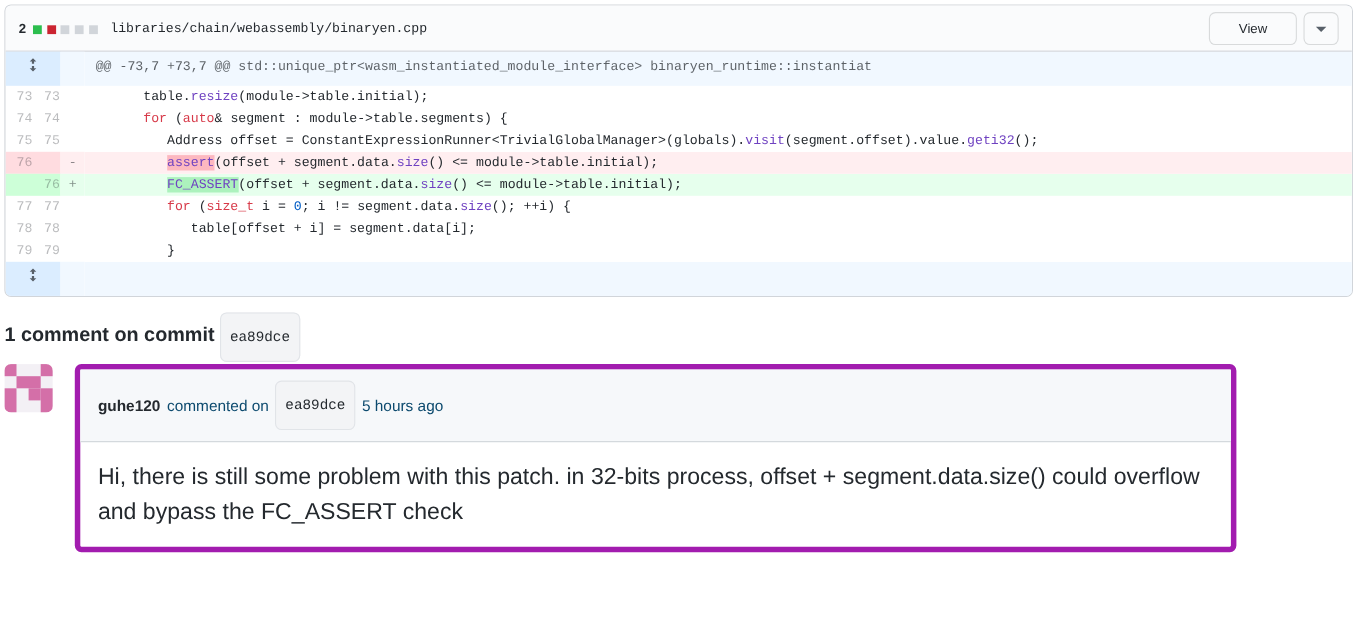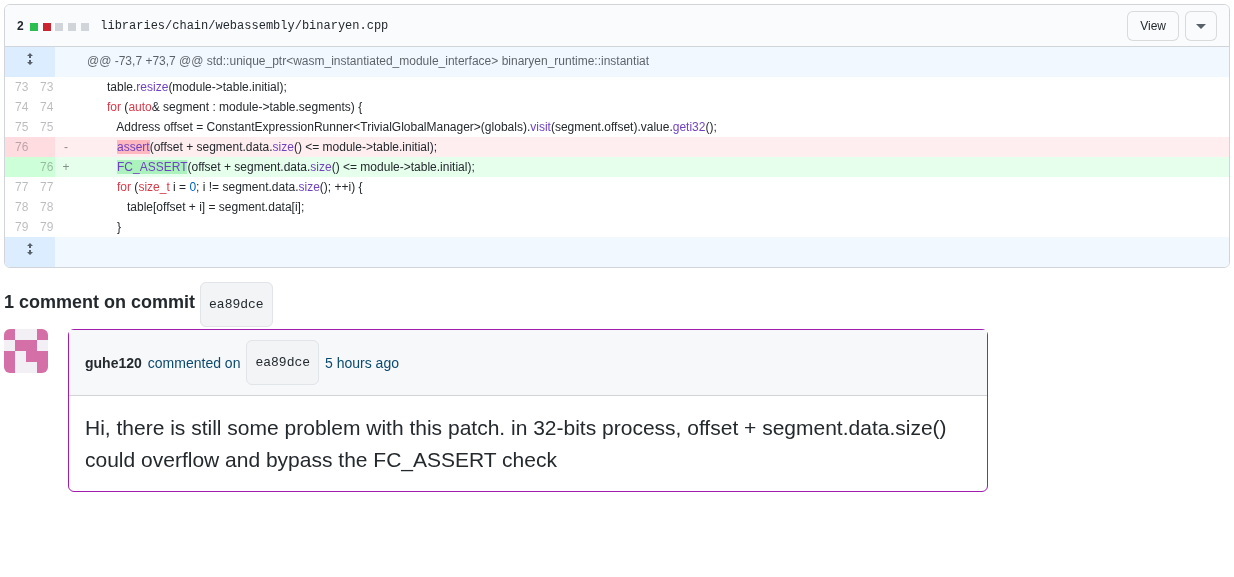--- a/index.html
+++ b/index.html
@@ -38,29 +38,29 @@
   font-family: SFMono-Regular, Consolas, "Liberation Mono", Menlo, monospace;
   font-size: 12px;
   margin-left: 10px;
   color: #24292e;
 }
 .diff-header-right { margin-left: auto; display: flex; gap: 6px; }
 .btn {
   background: #fafbfc;
   border: 1px solid rgba(27,31,35,0.15);
   border-radius: 6px;
-  padding: 4px 12px;
+  padding: 4px 26px;
   font-size: 12px;
   font-weight: 500;
   color: #24292e;
   cursor: pointer;
   line-height: 20px;
 }
 .btn-caret { padding: 4px 10px; }
-.diff-table { width: 100%; border-collapse: collapse; table-layout: fixed; font-family: Liberation Sans, sans-serif; font-size: 12px; }
+.diff-table { width: 100%; border-collapse: collapse; table-layout: fixed; font-family: Liberation Mono, monospace; font-size: 12px; }
 .diff-table td { vertical-align: top; line-height: 20px; white-space: pre; }
 .ln-cell { width: 50px; min-width: 50px; padding: 0 10px; color: rgba(27,31,35,0.3); user-select: none; }
 .mark-cell { width: 22px; text-align: center; color: rgba(27,31,35,0.5); user-select: none; }
 .code-cell { padding-left: 10px; overflow: hidden; }
 .hunk-row td { background: #f1f8ff; color: rgba(27,31,35,0.7); padding-top: 4px; padding-bottom: 4px; }
 .hunk-row .ln-col-sp { background: #dbedff; text-align: center; }
 .expand-icon { color: #586069; display: inline-block; }
 .row-del td { background: #ffeef0; }
 .row-del .ln-cell { background: #ffdce0; }
 .row-del .mark-cell { background: #ffeef0; }
@@ -87,21 +87,21 @@
   width: 44px; height: 44px; border-radius: 6px; flex-shrink: 0;
   background:
     linear-gradient(#d46fa8,#d46fa8) 0 0/11px 11px no-repeat,
     linear-gradient(#d46fa8,#d46fa8) 33px 0/11px 11px no-repeat,
     linear-gradient(#d46fa8,#d46fa8) 11px 11px/22px 11px no-repeat,
     linear-gradient(#d46fa8,#d46fa8) 0 22px/11px 22px no-repeat,
     linear-gradient(#d46fa8,#d46fa8) 33px 22px/11px 22px no-repeat,
     linear-gradient(#d46fa8,#d46fa8) 22px 22px/11px 11px no-repeat,
     #f3f0f5;
 }
-.comment-box { border: 1px solid #a21caf; border-radius: 6px; width: 920px; }
+.comment-box { border: 5px solid #a21caf; border-radius: 6px; width: 1056px; }
 .comment-head {
   background: #f6f8fa;
   border-bottom: 1px solid #d1d5da;
   padding: 10px 16px;
   font-size: 14px;
   display: flex; align-items: center; gap: 6px;
 }
 .comment-head .author { font-weight: 600; color: #24292e; }
 .comment-head .muted { color: #0c4a6e; }
 .comment-body { padding: 16px; font-size: 21px; line-height: 1.5; }

